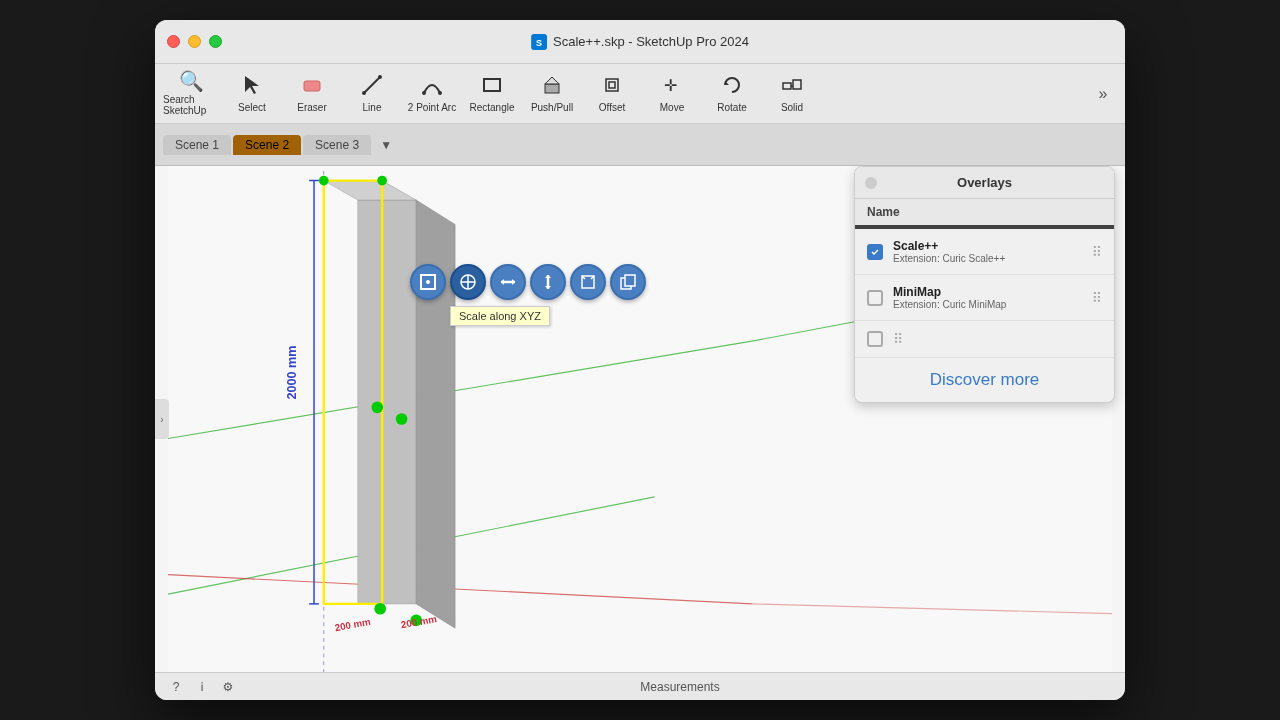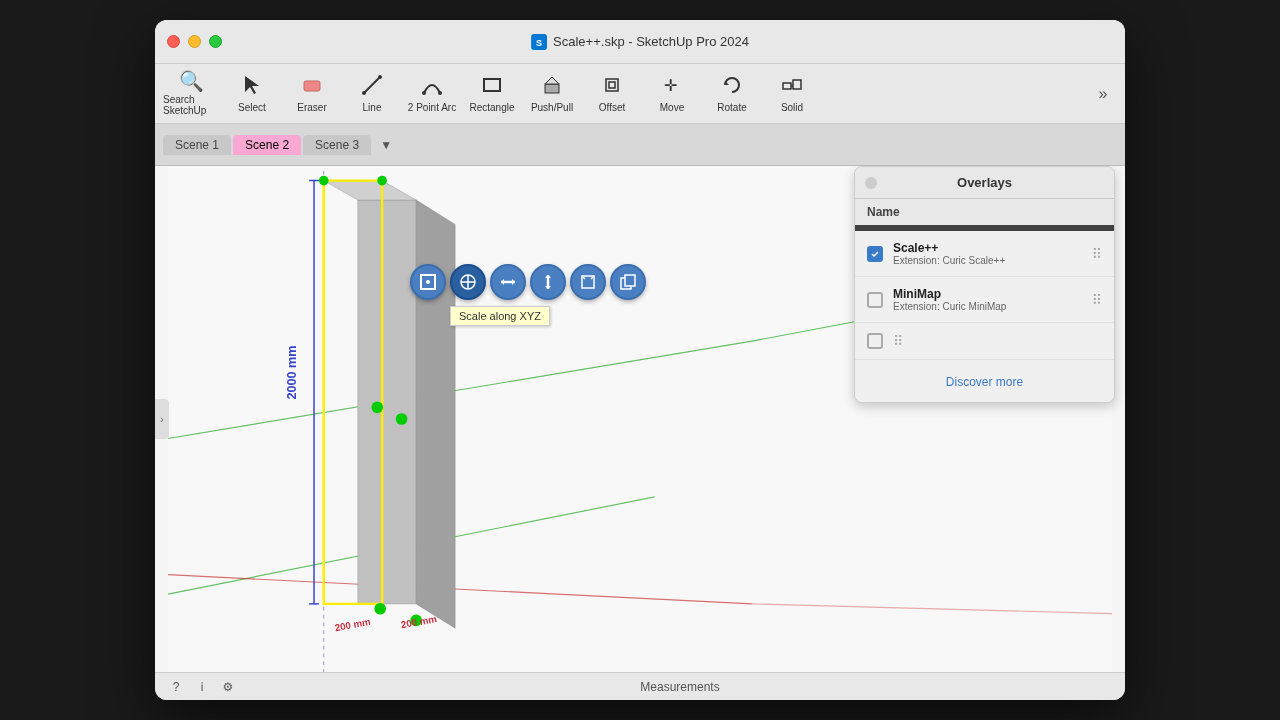--- a/index.html
+++ b/index.html
@@ -118,21 +118,21 @@
     }
     .tab {
       padding: 3px 12px;
       border-radius: 4px 4px 0 0;
       font-size: 12px;
       cursor: pointer;
       color: #444;
       background: #c8c8c8;
     }
     .tab.active {
-      background: #f9a8d4;
+      background: #a16207;
       color: #000;
     }
     .tab-dropdown {
       width: 22px;
       height: 22px;
       display: flex;
       align-items: center;
       justify-content: center;
       cursor: pointer;
       color: #555;
@@ -251,21 +251,21 @@
       height: 12px;
       border-radius: 50%;
       background: #ccc;
       cursor: pointer;
     }
     .overlays-table-header {
       display: flex;
       align-items: center;
       padding: 6px 12px;
       background: #e8e8e8;
-      border-bottom: 6px solid #404040;
+      border-bottom: 4px solid #404040;
     }
     .overlays-table-header span {
       font-size: 12px;
       font-weight: 600;
       color: #444;
       flex: 1;
     }
     .overlay-item {
       display: flex;
       align-items: center;
@@ -305,21 +305,21 @@
       color: #aaa;
       font-size: 14px;
       cursor: grab;
     }
     .discover-more {
       text-align: center;
       padding: 12px;
     }
     .discover-link {
       color: #3a7bc8;
-      font-size: 12px;
+      font-size: 17px;
       cursor: pointer;
       text-decoration: none;
     }
     
     .bottom-bar {
       height: 28px;
       background: #e8e8e8;
       border-top: 1px solid #ccc;
       display: flex;
       align-items: center;

